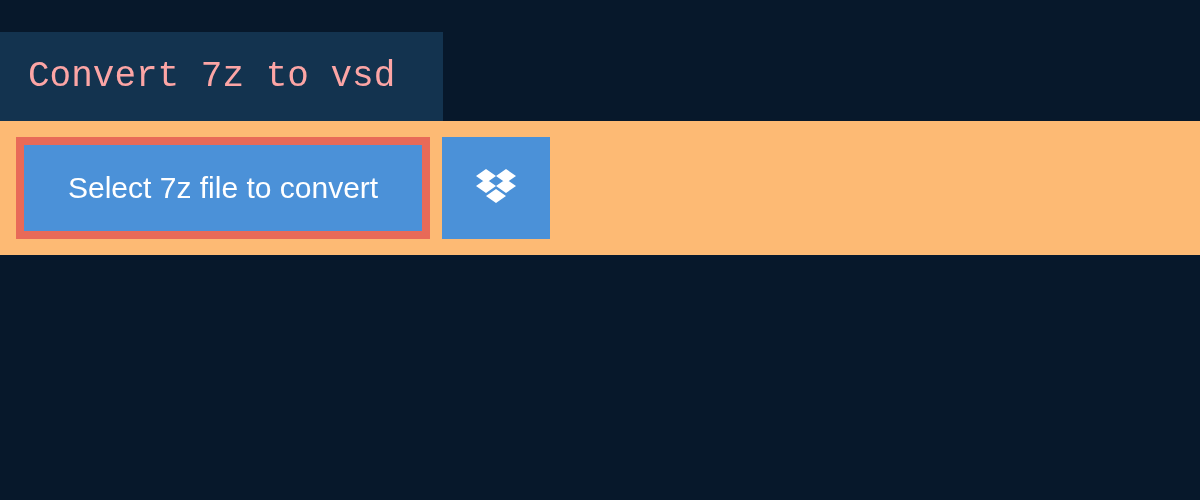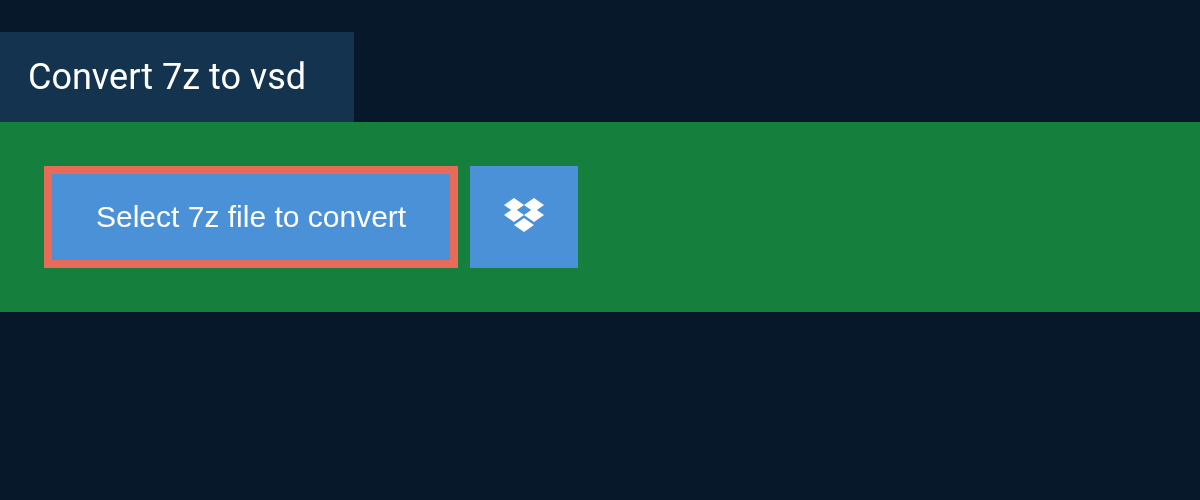--- a/index.html
+++ b/index.html
@@ -14,27 +14,28 @@
       font-family: -apple-system, BlinkMacSystemFont, "Segoe UI", Roboto, Helvetica, Arial, sans-serif;
       overflow: hidden;
     }
     .tab-header {
       background: #13334f;
       display: inline-block;
       padding: 24px 48px 24px 28px;
       margin-top: 32px;
     }
     .tab-title {
-      color: #ffffff;
+      color: #fca5a5;
       font-size: 36px;
       font-weight: 400;
+      font-family: Liberation Mono, monospace;
     }
     .convert-panel {
-      background: #15803d;
-      padding: 44px;
+      background: #fdba74;
+      padding: 16px;
       width: 100%;
     }
     .button-row {
       display: flex;
       gap: 12px;
       align-items: stretch;
     }
     .select-file-button {
       background: #4b91d8;
       border: 8px solid #e86a58;

